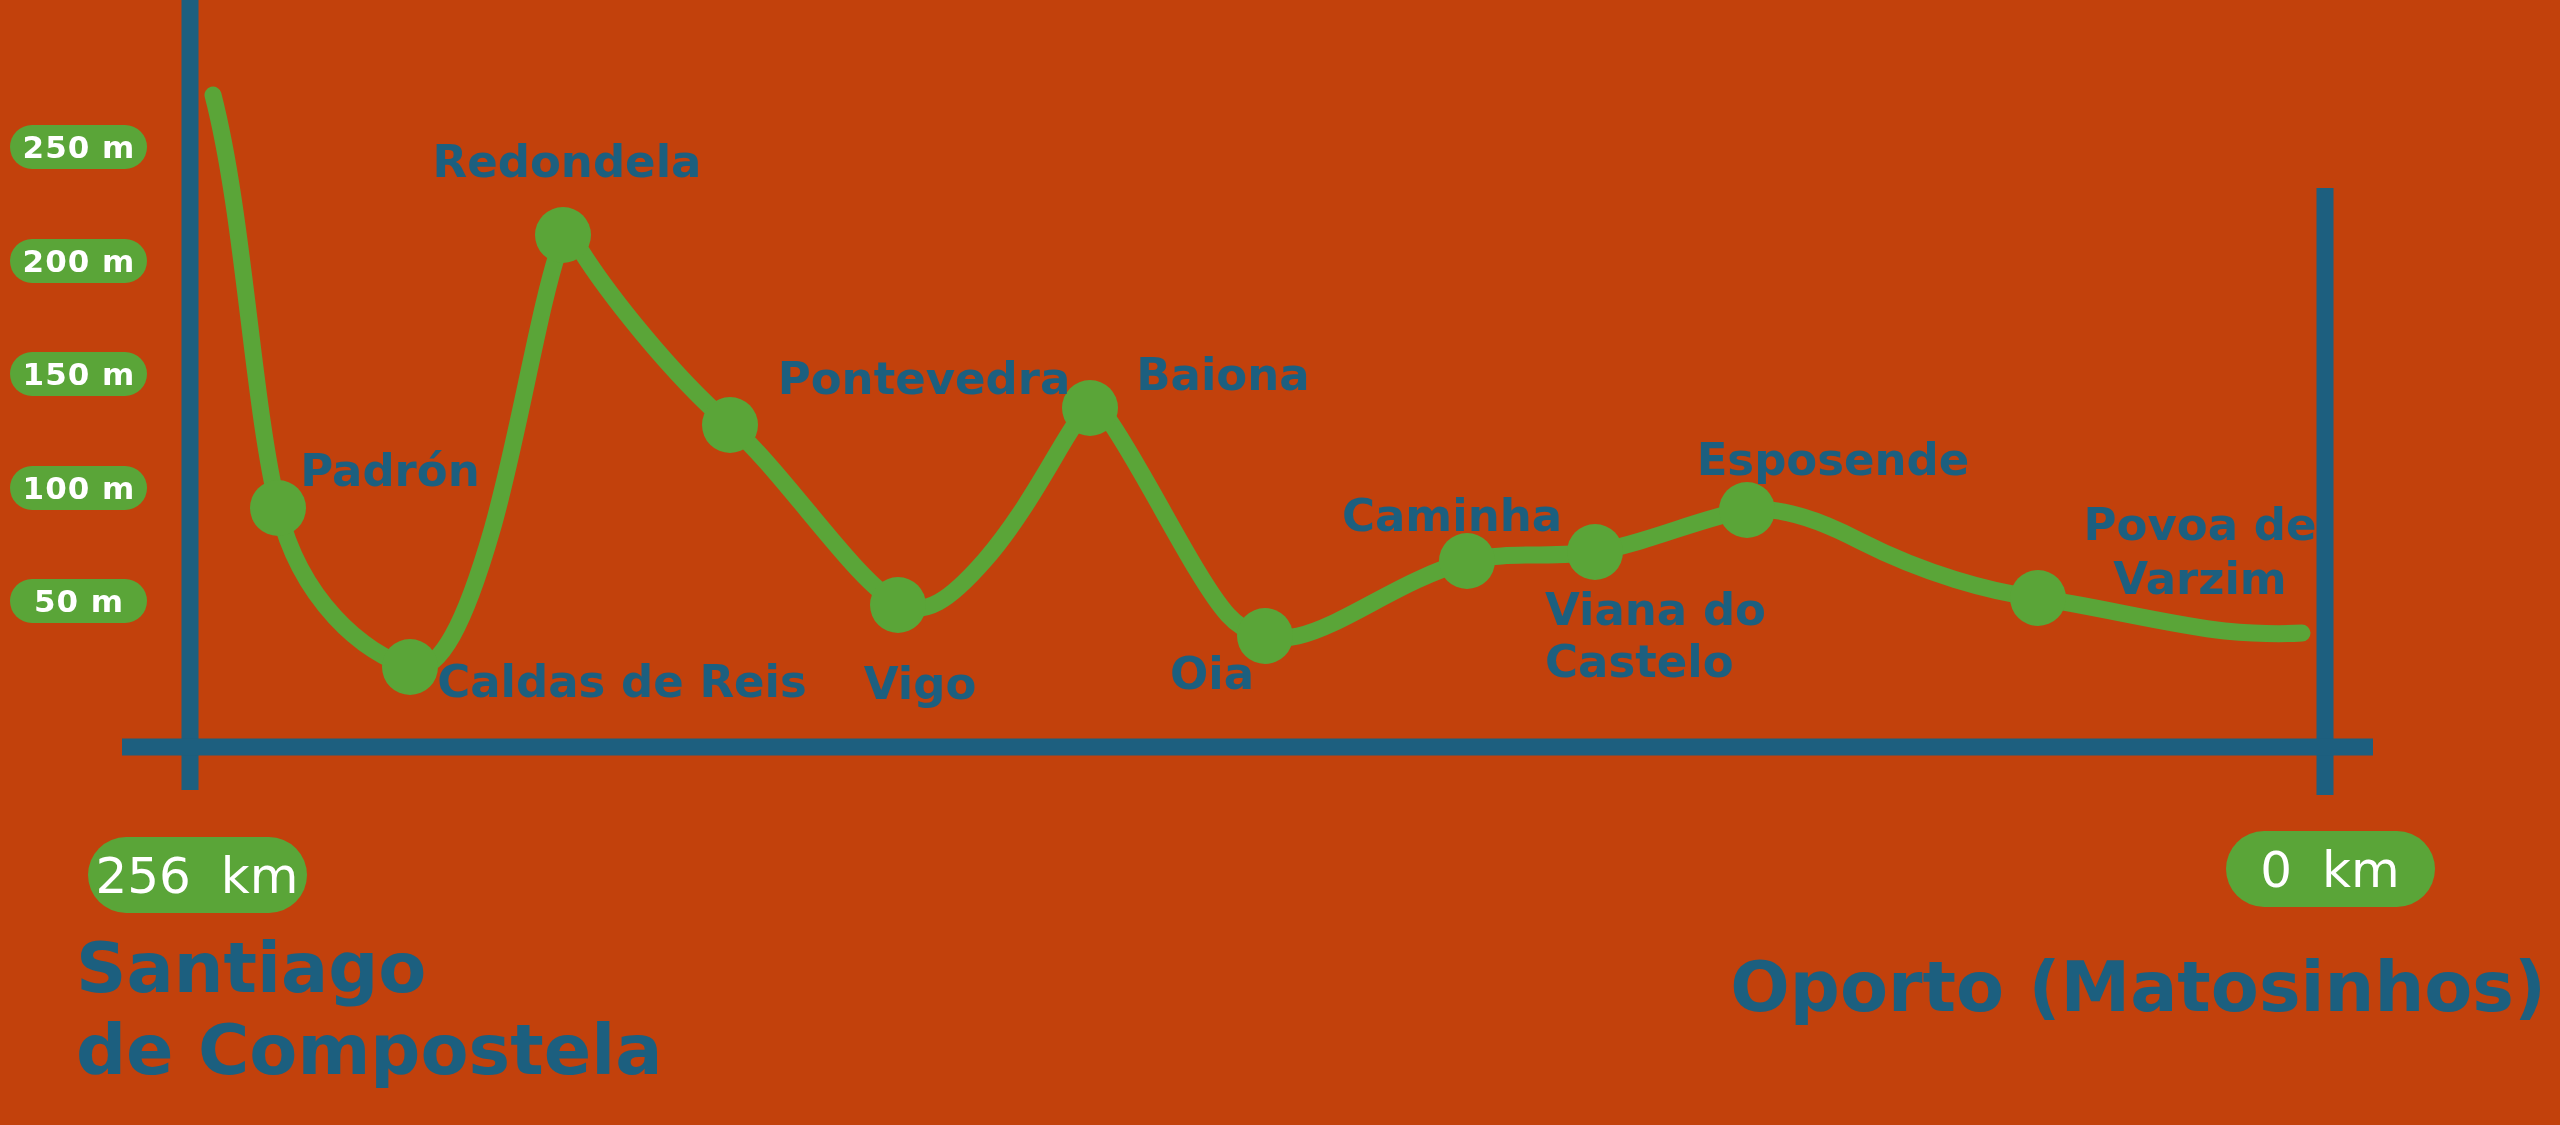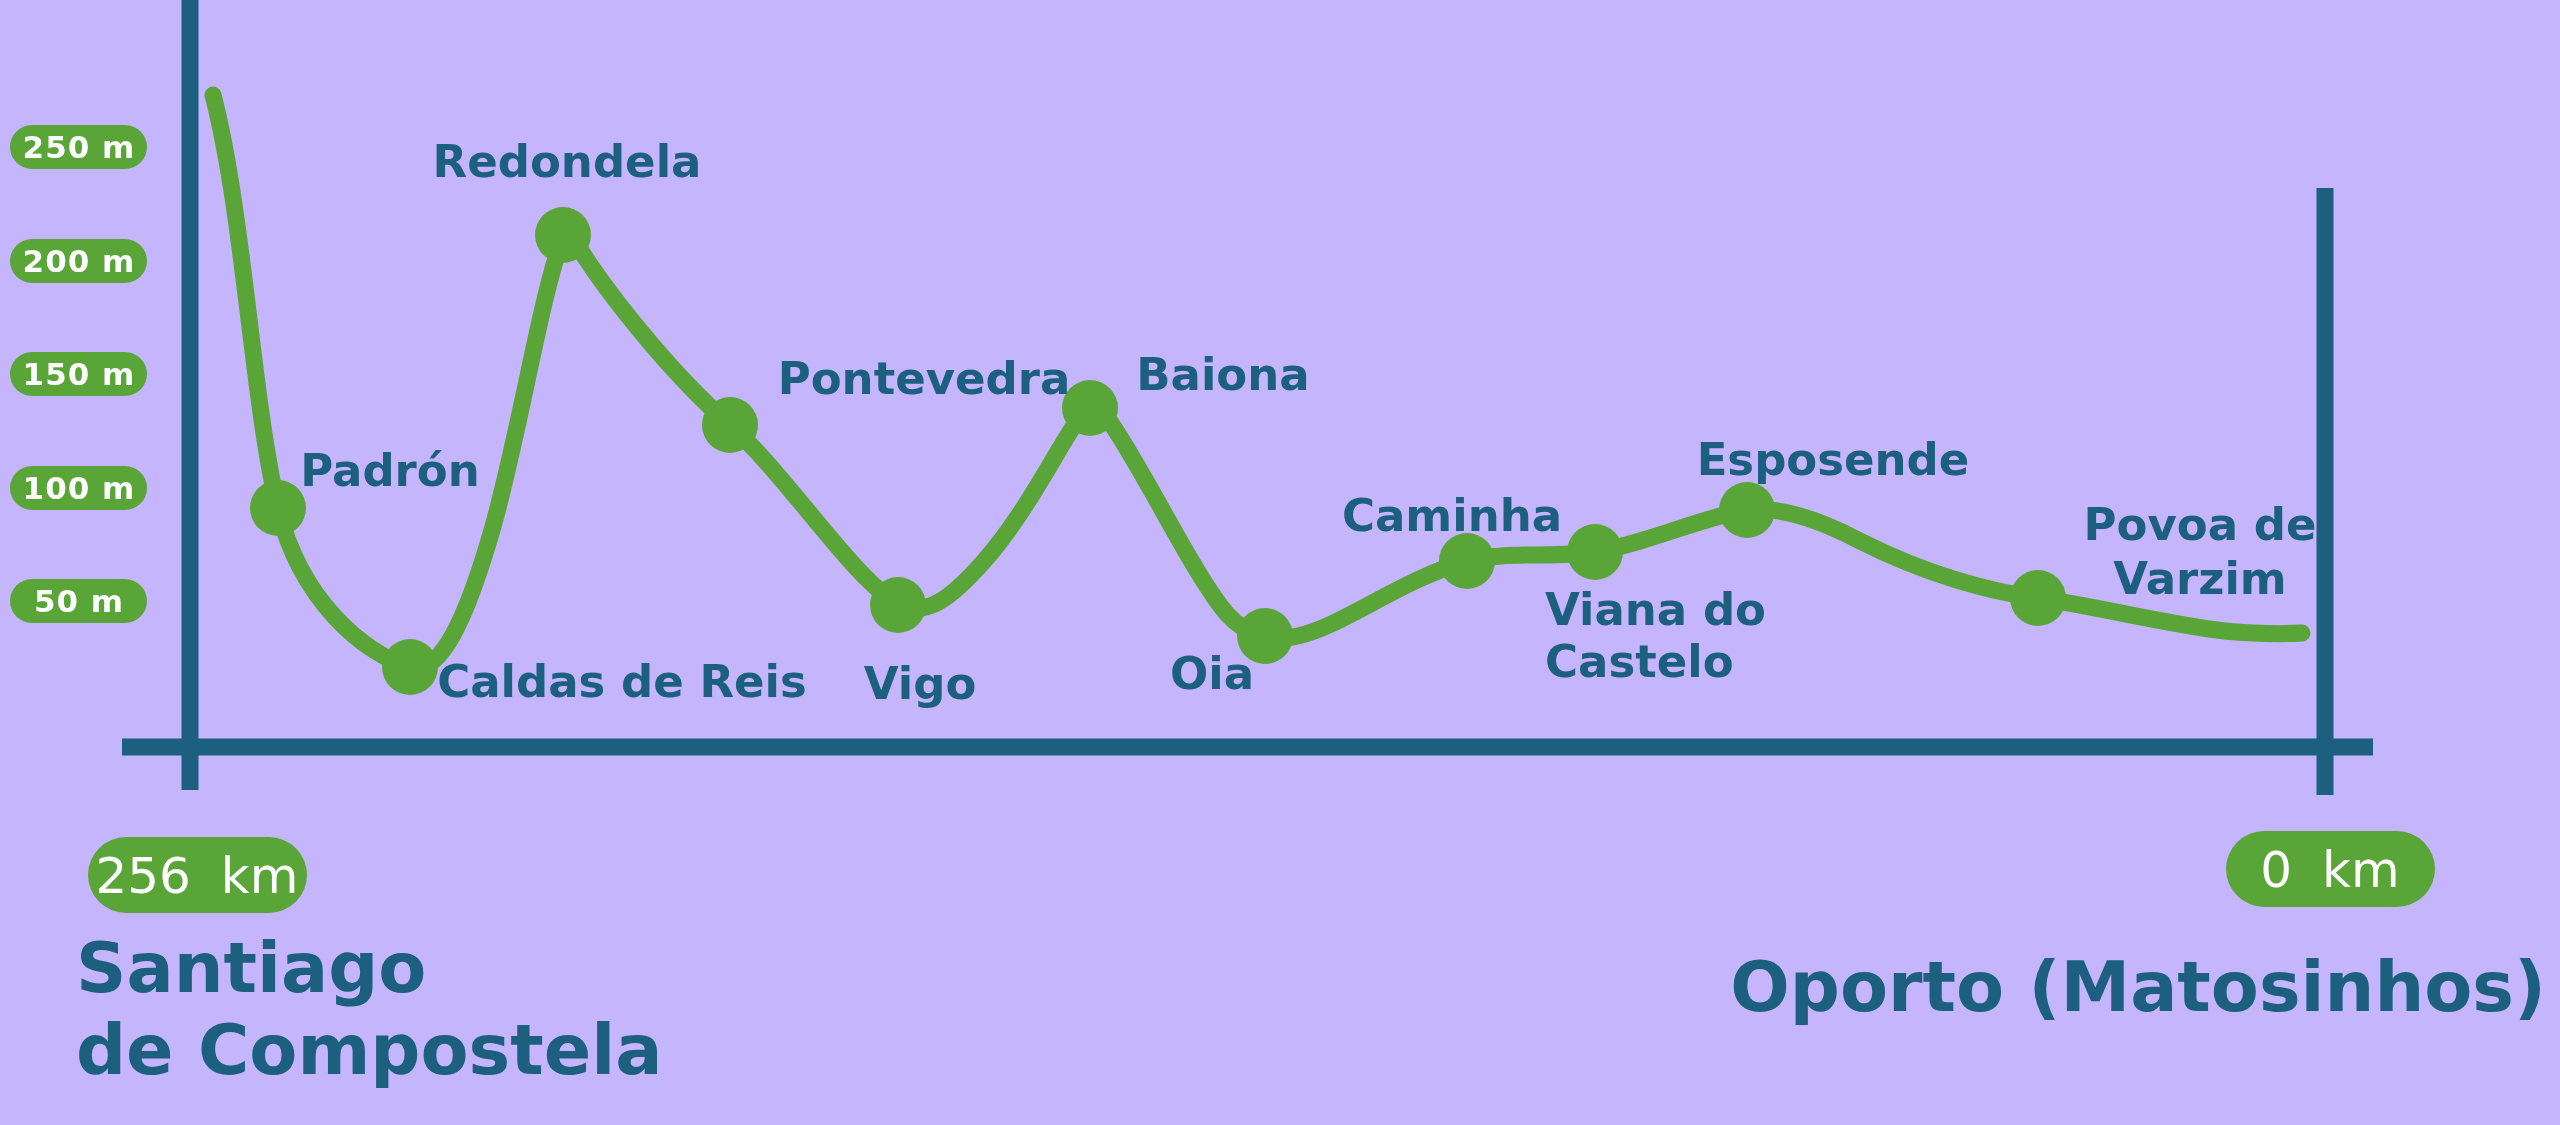--- a/index.html
+++ b/index.html
@@ -1,16 +1,16 @@
 <!DOCTYPE html>
 <html><head>
 <meta charset="utf-8">
 <style>
   html,body{margin:0;padding:0;background:#ffffff;}
-  .stage{position:relative;width:2560px;height:1125px;background:#c4b5fd;overflow:hidden;
+  .stage{position:relative;width:2560px;height:1125px;background:#c2410c;overflow:hidden;
          font-family:"DejaVu Sans","Liberation Sans",sans-serif;}
   svg{display:block;}
   .badge-text{fill:#ffffff;font-size:31px;font-weight:700;letter-spacing:1px;}
   .km-text{fill:#ffffff;font-size:50px;font-weight:400;word-spacing:14px;}
   .city-label{fill:#1c5f7f;font-size:45px;font-weight:700;}
   .endpoint-label{fill:#1c5f7f;font-size:70px;font-weight:700;}
   .mid{text-anchor:middle;}
   .end{text-anchor:end;}
 </style>
 </head>

